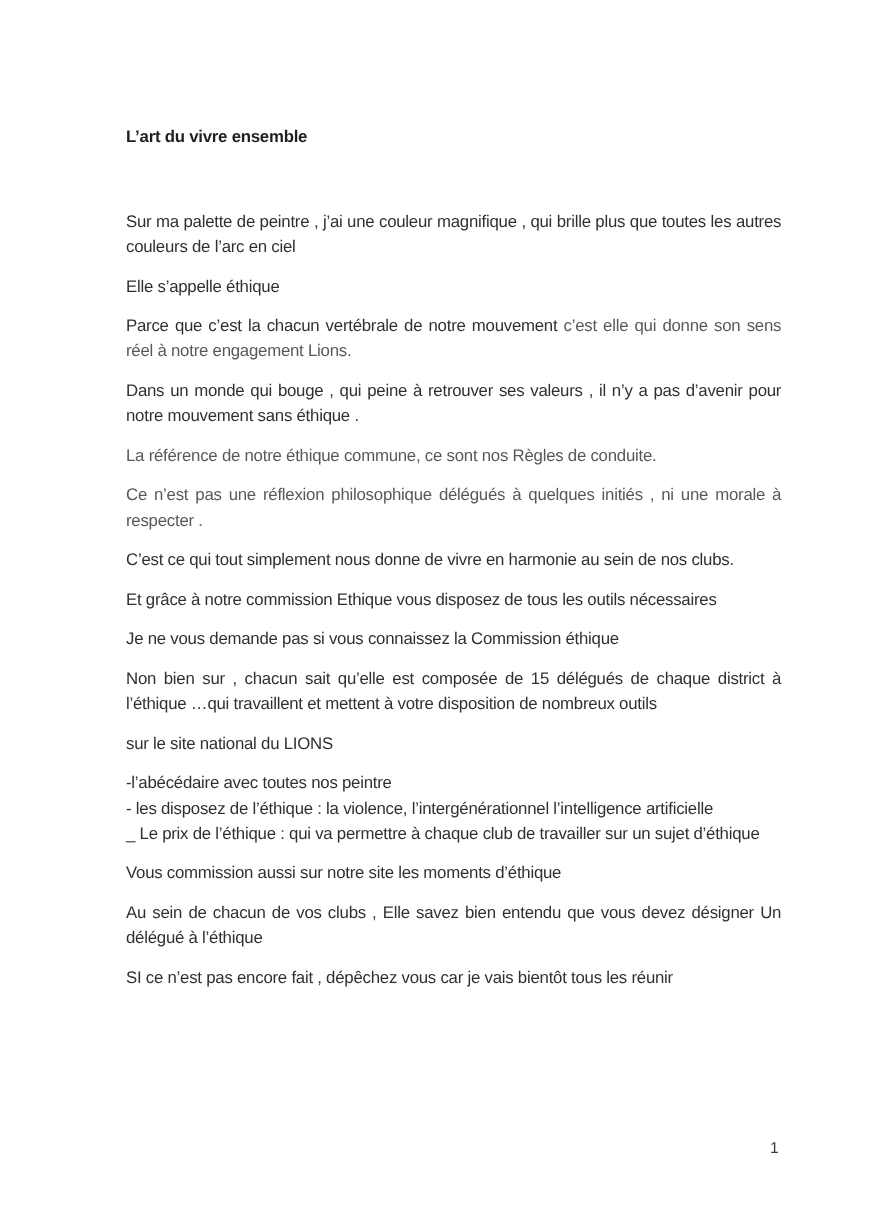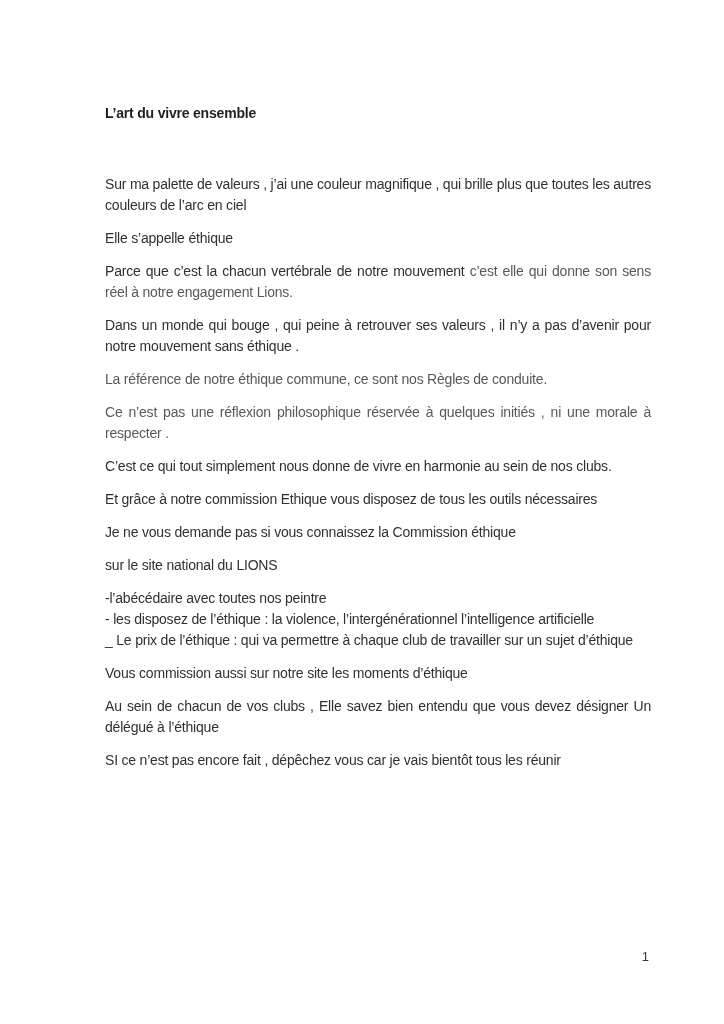--- a/index.html
+++ b/index.html
@@ -56,39 +56,40 @@
   }
 </style>
 </head>
 <body>
 
 <div class="page">
   <div class="content">
 
     <h1 class="doc-title">L’art du vivre ensemble</h1>
 
-    <p class="para">Sur ma palette de valeurs , j’ai une couleur magnifique , qui brille plus que toutes les autres couleurs de l’arc en ciel</p>
+    <p class="para">Sur ma palette de peintre , j’ai une couleur magnifique , qui brille plus que toutes les autres couleurs de l’arc en ciel</p>
 
     <p class="para">Elle s’appelle éthique</p>
 
     <p class="para"><span>Parce que c’est la chacun vertébrale de notre mouvement </span><span class="tone-gray">c’est elle qui donne son sens réel à notre engagement Lions.</span></p>
 
     <p class="para">Dans un monde qui bouge , qui peine à retrouver ses valeurs ,  il n’y a pas d’avenir pour notre mouvement sans éthique .</p>
 
     <p class="para tone-gray">La référence de notre éthique commune, ce sont nos Règles de conduite.</p>
 
-    <p class="para tone-gray">Ce n’est pas une réflexion philosophique réservée à quelques initiés , ni une morale à respecter .</p>
+    <p class="para tone-gray">Ce n’est pas une réflexion philosophique délégués à quelques initiés , ni une morale à respecter .</p>
 
     <p class="para">C’est ce qui tout simplement nous donne de vivre en harmonie au sein de nos clubs.</p>
 
 
     <p class="para">Et grâce  à notre commission Ethique vous disposez de tous les outils nécessaires</p>
 
     <p class="para">Je ne vous demande pas si vous connaissez la Commission éthique</p>
 
+    <p class="para">Non bien sur , chacun sait qu’elle est composée de 15 délégués de chaque district à l’éthique …qui travaillent et mettent à votre disposition de nombreux outils</p>
 
     <p class="para gap-lg">sur le site national  du LIONS</p>
 
     <div class="tools-list">
       <p class="list-line">-l’abécédaire avec toutes nos peintre</p>
       <p class="list-line">- les disposez de l’éthique : la violence,  l’intergénérationnel l’intelligence artificielle</p>
       <p class="list-line">_ Le prix de l’éthique : qui va permettre à chaque club de travailler sur un sujet d’éthique</p>
     </div>
 
     <p class="para gap-lg">Vous commission aussi sur notre site les moments d’éthique</p>

